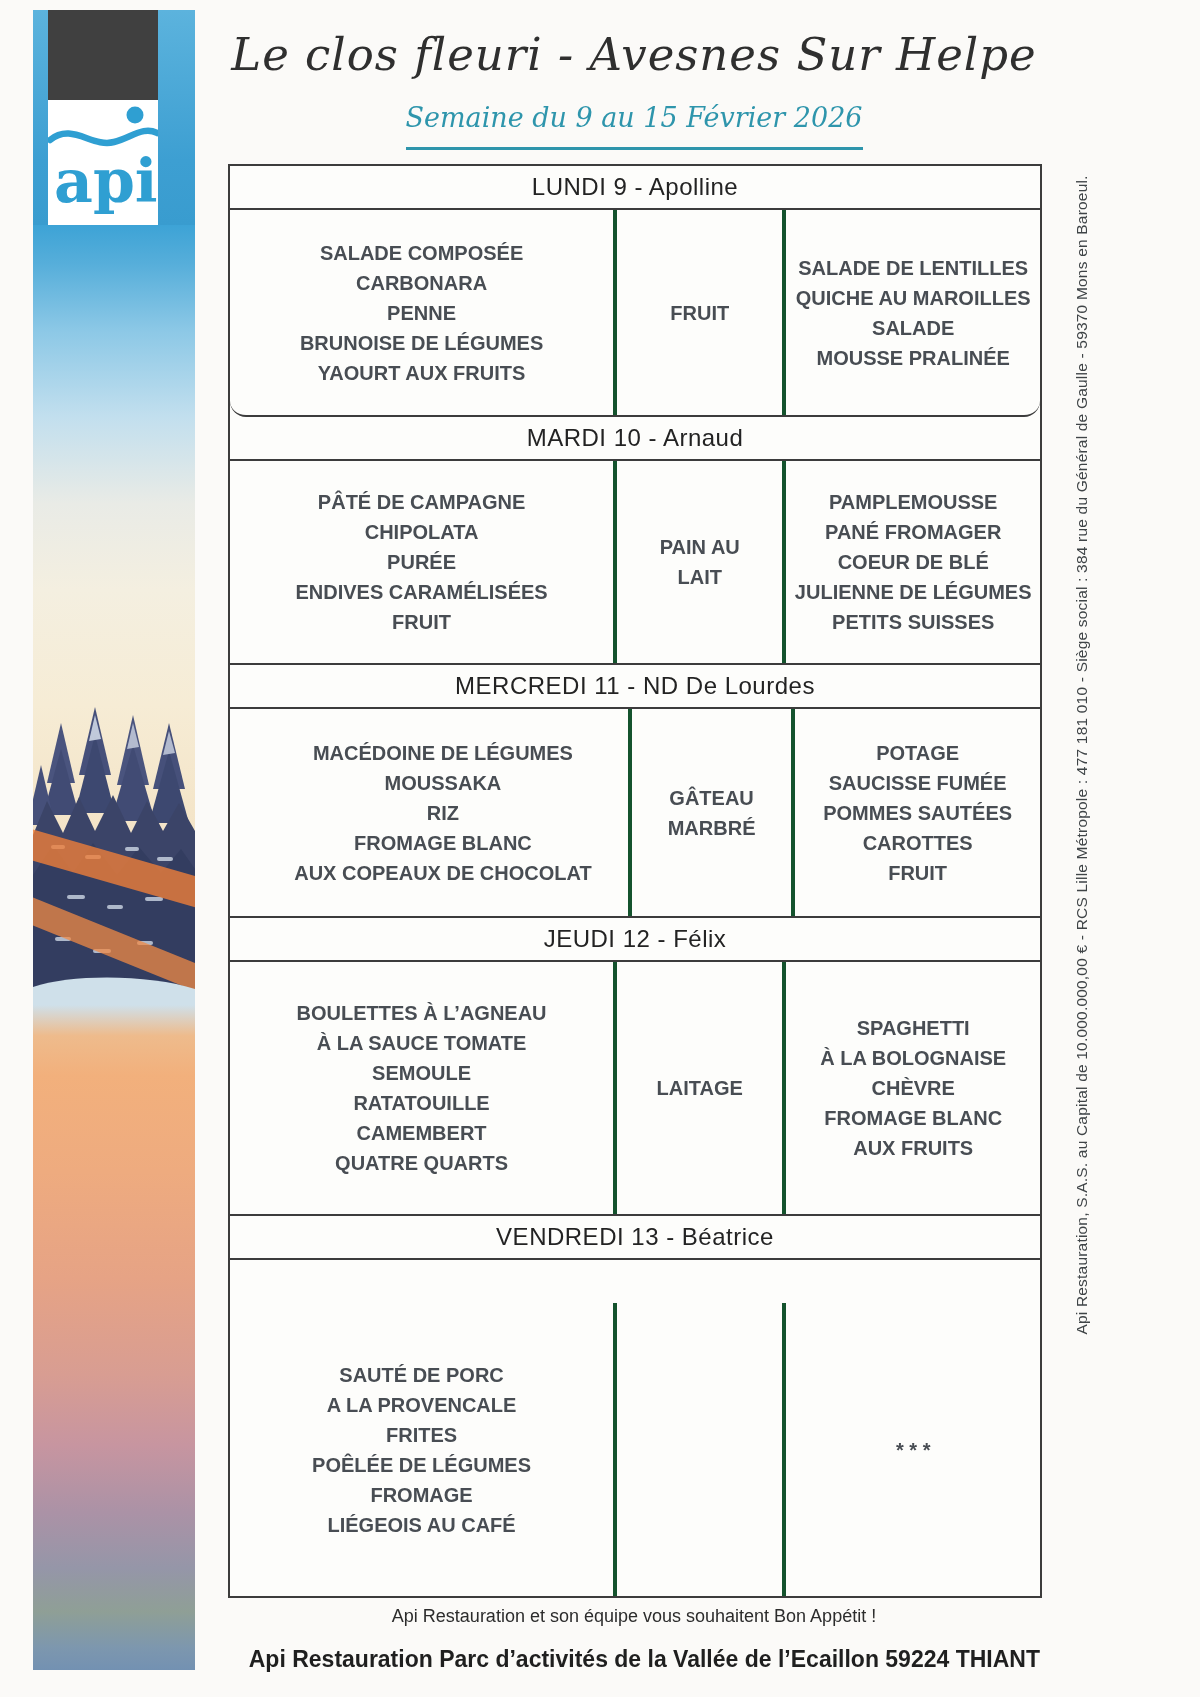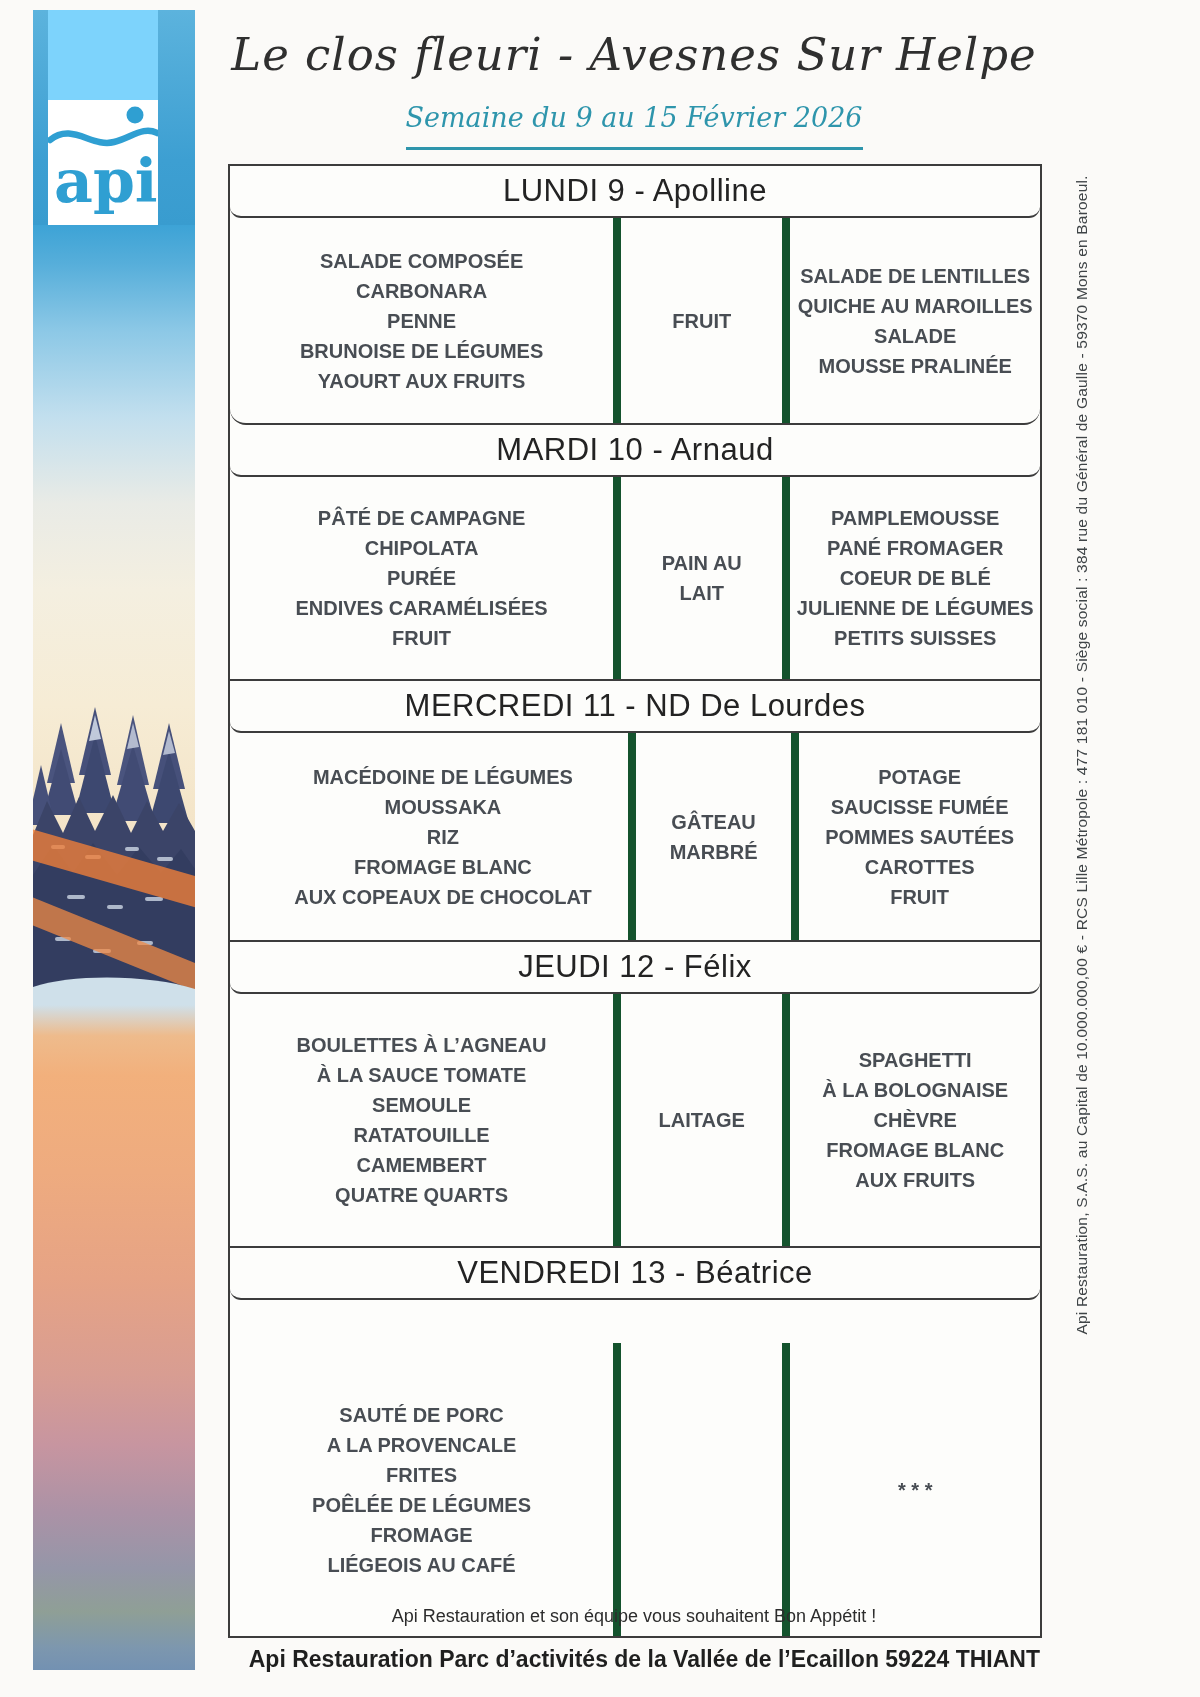--- a/index.html
+++ b/index.html
@@ -6,21 +6,21 @@
   body{
     position:relative;
     width:1200px;height:1697px;
     background:#fbfaf8;
     font-family:"Liberation Sans",sans-serif;
     overflow:hidden;
   }
 
   
   .brand-strip{position:absolute;left:33px;top:10px;width:162px;height:1660px;}
-  .strip-top{position:relative;height:215px;background:#7dd3fc;}
+  .strip-top{position:relative;height:215px;background:#404040;}
   .bar-left{position:absolute;left:0;top:0;width:15px;height:100%;
     background:linear-gradient(180deg,#5cb3dd 0%,#3d9fd2 70%,#399ccf 100%);}
   .bar-right{position:absolute;right:0;top:0;width:37px;height:100%;
     background:linear-gradient(180deg,#5cb3dd 0%,#3d9fd2 70%,#399ccf 100%);}
   .logo-box{position:absolute;left:15px;right:37px;top:90px;bottom:0;background:#ffffff;}
   .logo-box svg{width:100%;height:100%;display:block;}
 
   .photo{position:absolute;left:0;right:0;top:215px;bottom:0;display:flex;flex-direction:column;}
   .ph-sky{height:480px;
     background:linear-gradient(180deg,#3da3d6 0%,#56aeda 8%,#8cc8e6 22%,#c2dfee 40%,#e9ebe6 58%,#f4efe0 76%,#f6ecd5 100%);}
@@ -54,31 +54,31 @@
   }
   .t-header,.content-row{display:grid;grid-template-columns:47.3% 20.9% 31.8%;}
   .t-header{border-bottom:2px solid #3c3c3c;}
   .th{
     padding:13px 4px;text-align:center;
     font-weight:bold;font-size:22px;color:#1c1c1c;letter-spacing:.5px;
   }
   .th + .th{border-left:2px solid #3c3c3c;}
   .day-row{
     border-bottom:2px solid #3c3c3c;
-    text-align:center;font-size:31px;color:#232323;
-    padding:7px 4px;font-weight:400;letter-spacing:.5px;border-radius:11px;
+    text-align:center;font-size:24px;color:#232323;
+    padding:7px 4px;font-weight:400;letter-spacing:.5px;
   }
   .content-row{border-bottom:2px solid #3c3c3c;}
   .content-row.last{border-bottom:none;}
   .cell{
     display:flex;flex-direction:column;justify-content:center;align-items:center;
     text-align:center;font-weight:bold;font-size:20px;line-height:1.5;
     padding:12px 6px;color:#484d53;
   }
-  .cell + .cell{border-left:8px solid #14532d;}
+  .cell + .cell{border-left:4px solid #14532d;}
   .menu-line{white-space:nowrap;}
 
   
   .vertical-company{
     position:absolute;left:1082px;top:755px;
     transform:translate(-50%,-50%) rotate(-90deg);
     white-space:nowrap;font-size:15.5px;color:#3f4447;letter-spacing:.2px;
   }
 
   

